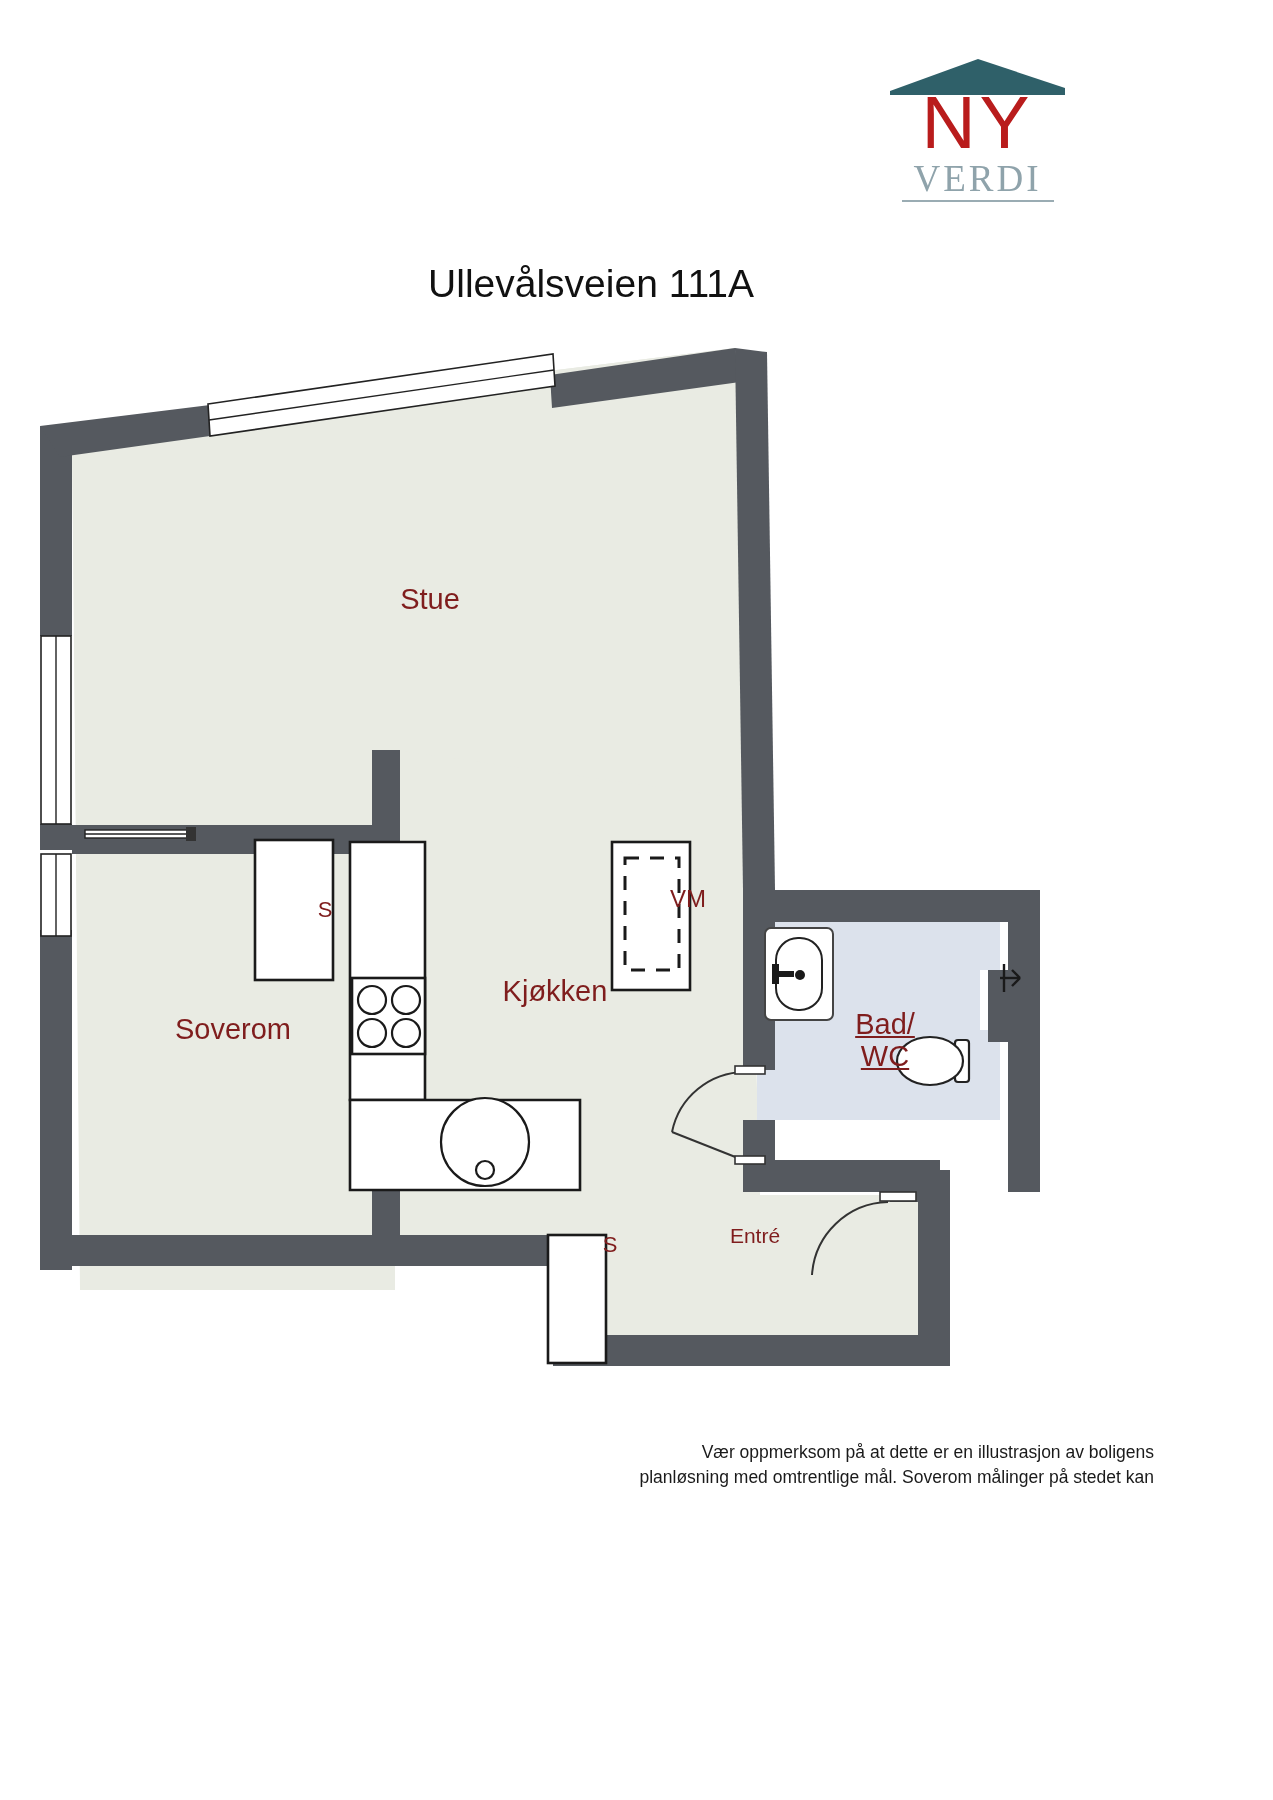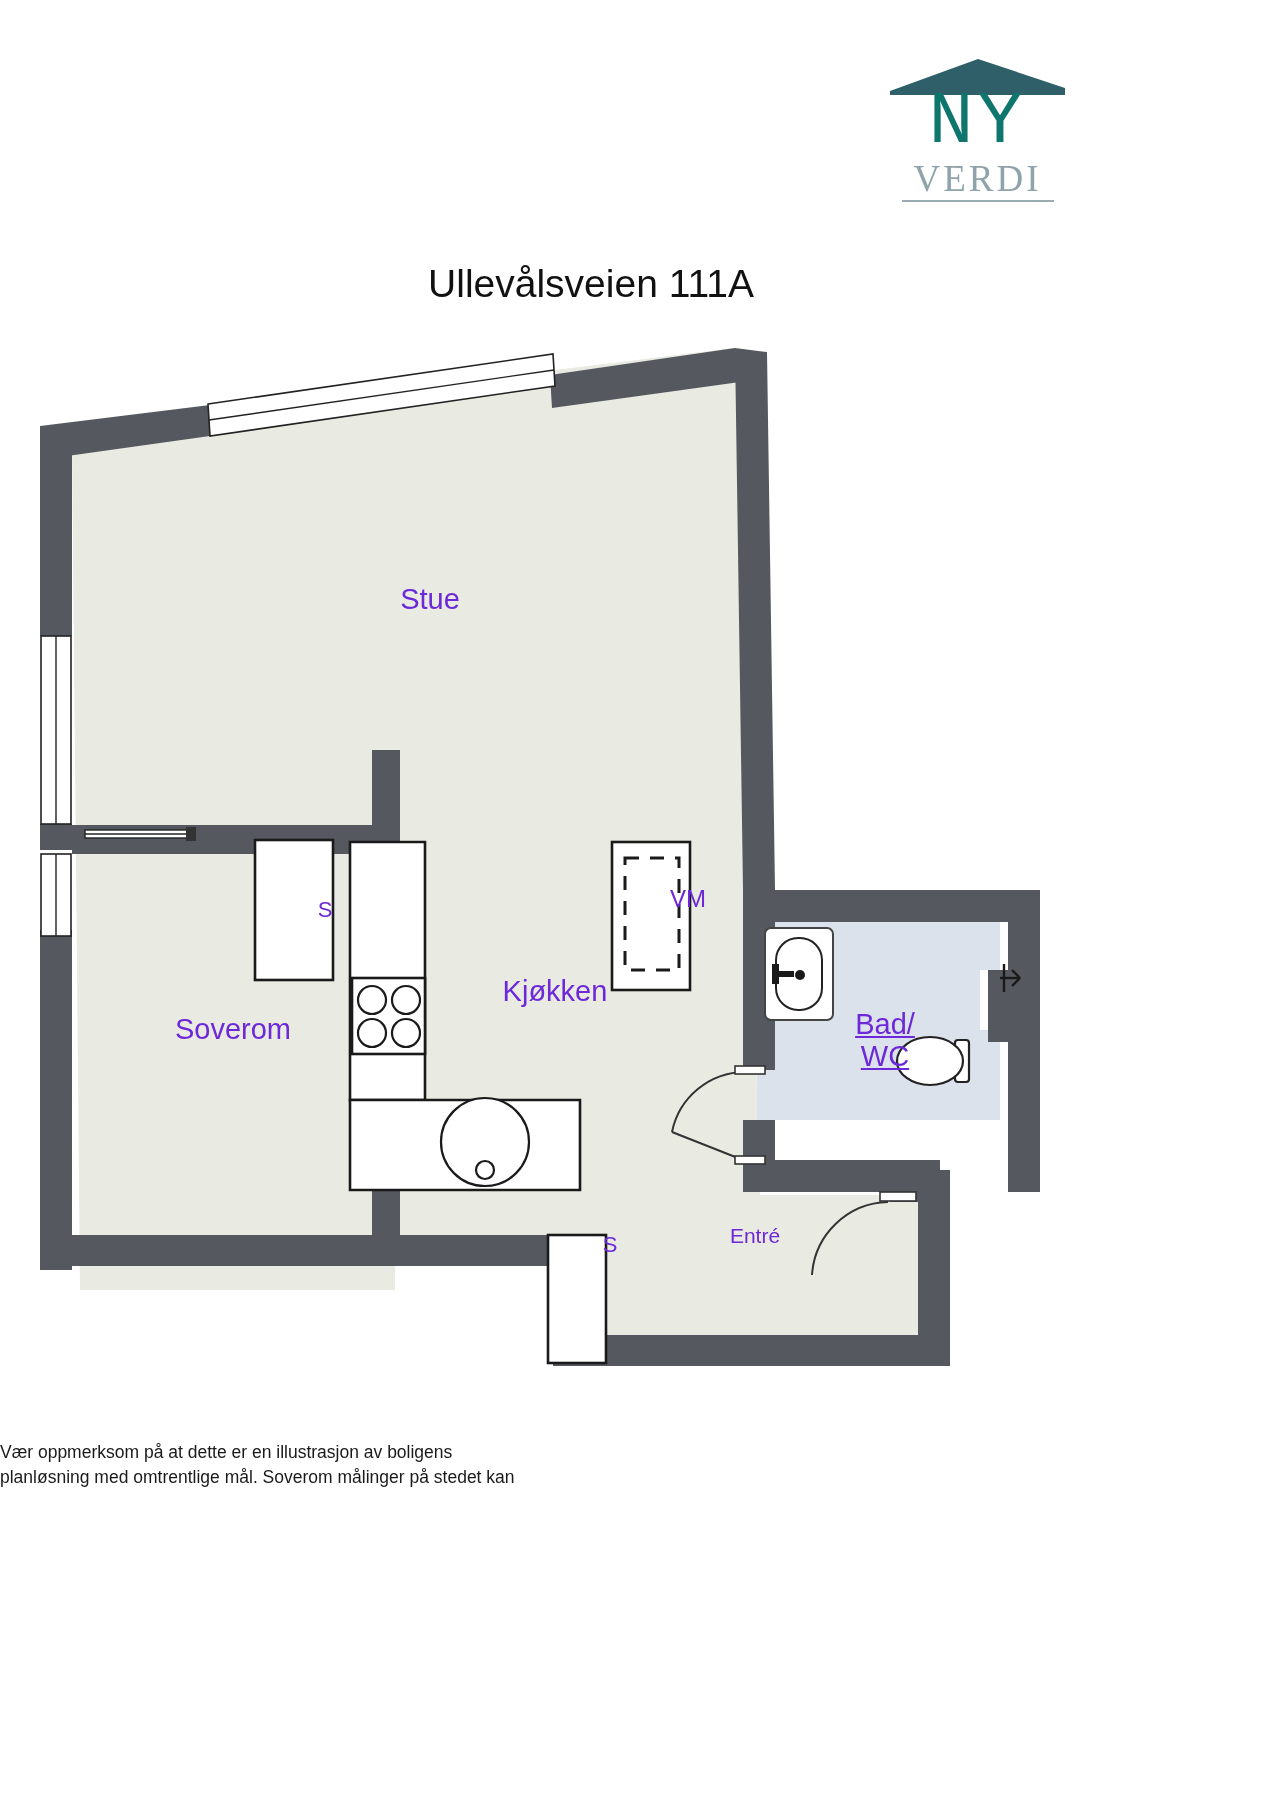--- a/index.html
+++ b/index.html
@@ -29,24 +29,24 @@
     top: 0;
     width: 175px;
     height: 40px;
   }
   #logo .ny {
     position: absolute;
     left: 0;
     top: 30px;
     width: 175px;
     text-align: center;
-    font-family: Liberation Mono, monospace;
+    font-family: Liberation Sans, sans-serif;
     font-size: 75px;
     letter-spacing: 4px;
-    color: #0f766e;
+    color: #b91c1c;
     line-height: 1;
     font-weight: 400;
   }
   #logo .verdi {
     position: absolute;
     left: 0;
     top: 105px;
     width: 175px;
     text-align: center;
     font-family: "Liberation Serif", serif;
@@ -84,45 +84,46 @@
     top: 330px;
     width: 1120px;
     height: 1060px;
   }
   #plan svg { display: block; }
 
   
   .room-label {
     position: absolute;
     font-family: "Liberation Sans", sans-serif;
-    color: #6d28d9;
+    color: #7f1d1d;
     white-space: pre;
     text-align: center;
     line-height: 1.12;
   }
   #lbl-stue   { left: 330px; top: 583px; width: 200px; font-size: 29px; }
   #lbl-soverom{ left: 133px; top: 1013px; width: 200px; font-size: 29px; }
   #lbl-kjokken{ left: 455px; top: 975px; width: 200px; font-size: 29px; }
   #lbl-badwc  { left: 810px; top: 1008px; width: 150px; font-size: 29px; text-decoration: underline; }
   #lbl-entre  { left: 655px; top: 1224px; width: 200px; font-size: 21px; }
   #lbl-s1     { left: 285px; top: 898px; width: 80px; font-size: 22px; }
   #lbl-s2     { left: 570px; top: 1233px; width: 80px; font-size: 22px; }
   #lbl-vm     { left: 643px; top: 886px; width: 90px; font-size: 24px; }
 
   
   #disclaimer {
     position: absolute;
     left: 0;
     top: 1440px;
     width: 1110px;
-    text-align: left;
+    text-align: right;
     font-size: 17.5px;
     line-height: 1.42;
     color: #1a1a1a;
     font-family: "Liberation Sans", sans-serif;
+    padding-left: 44px;
   }
 </style>
 </head>
 <body>
 
 <div id="logo">
   <svg class="roof" viewBox="0 0 175 40">
     <polygon points="0,36 88,4 175,33 175,40 0,40" fill="#2f6069"></polygon>
   </svg>
   <div class="ny">NY</div>

